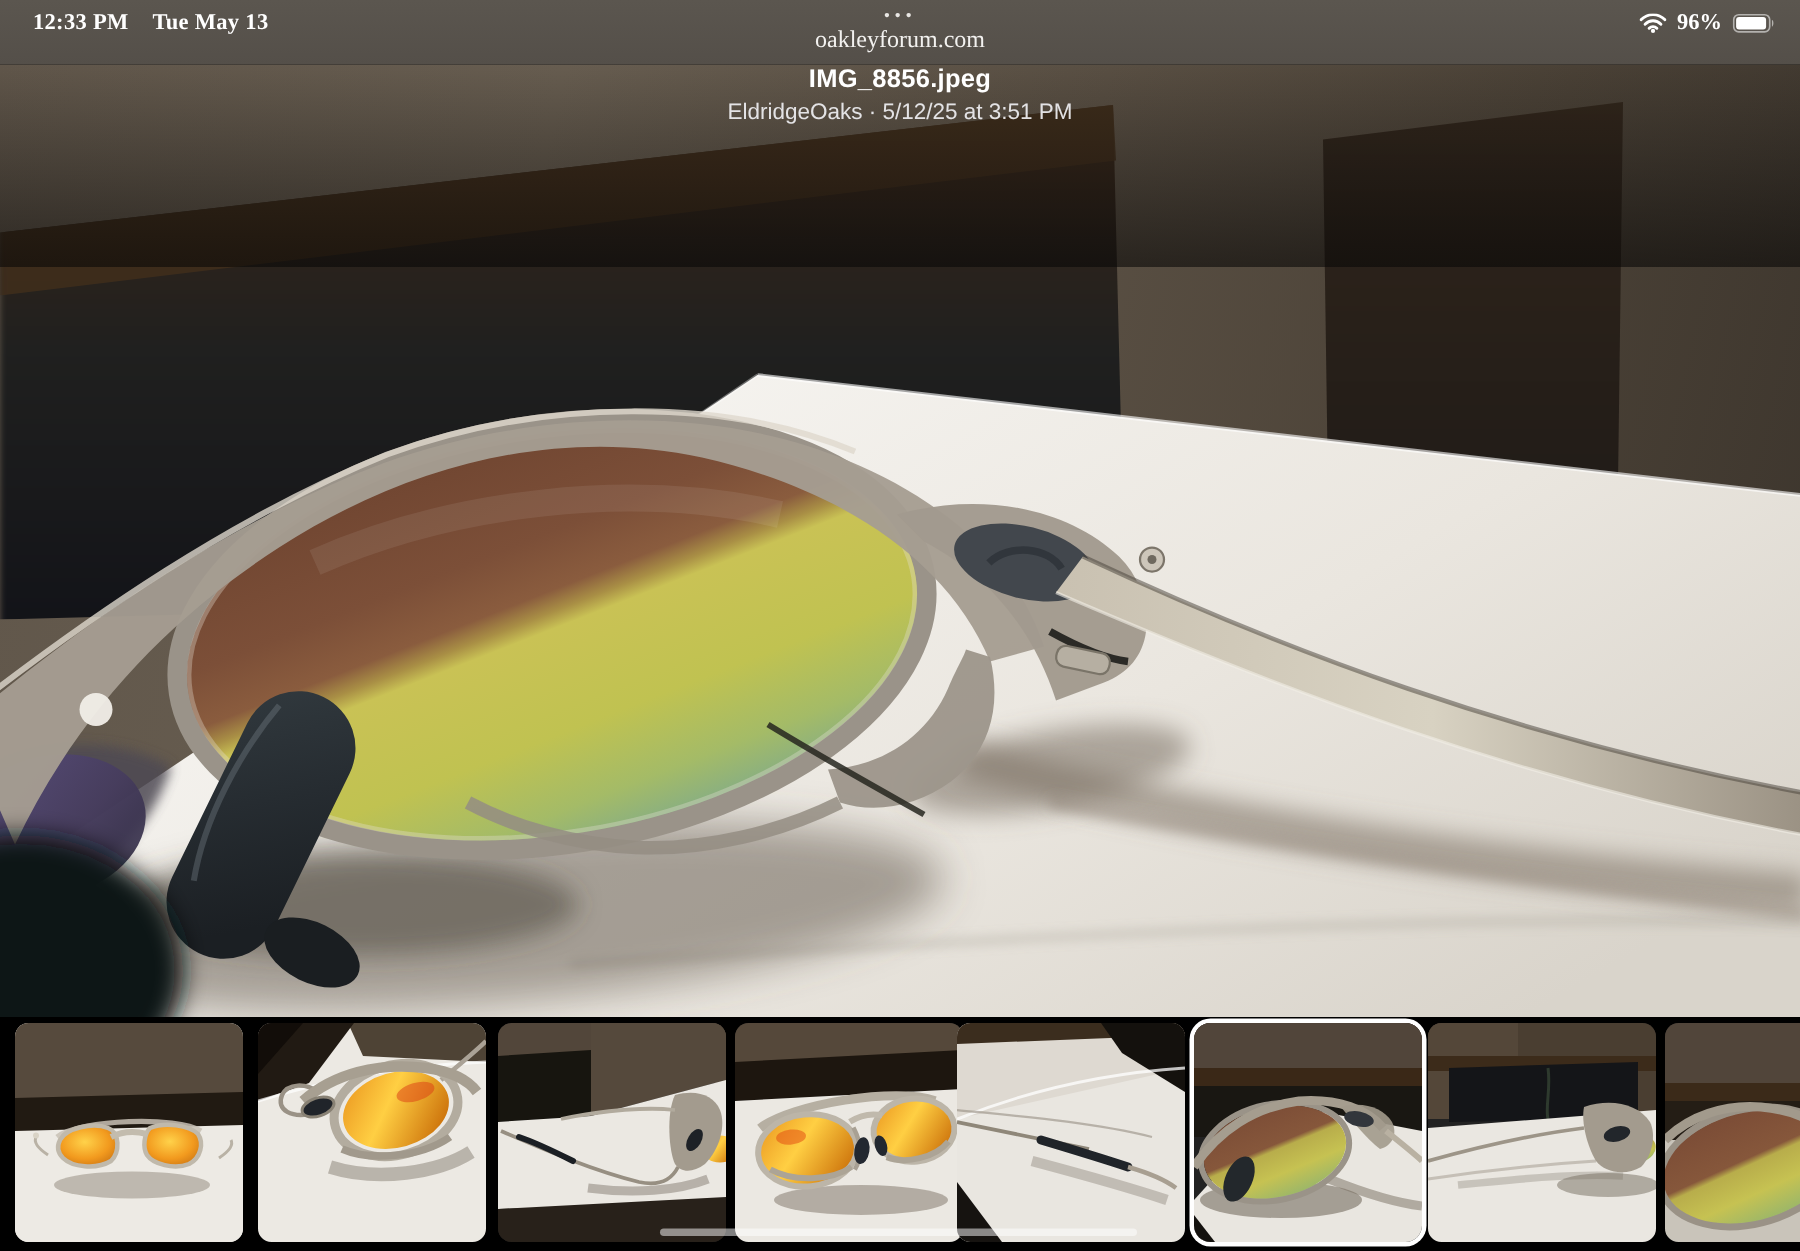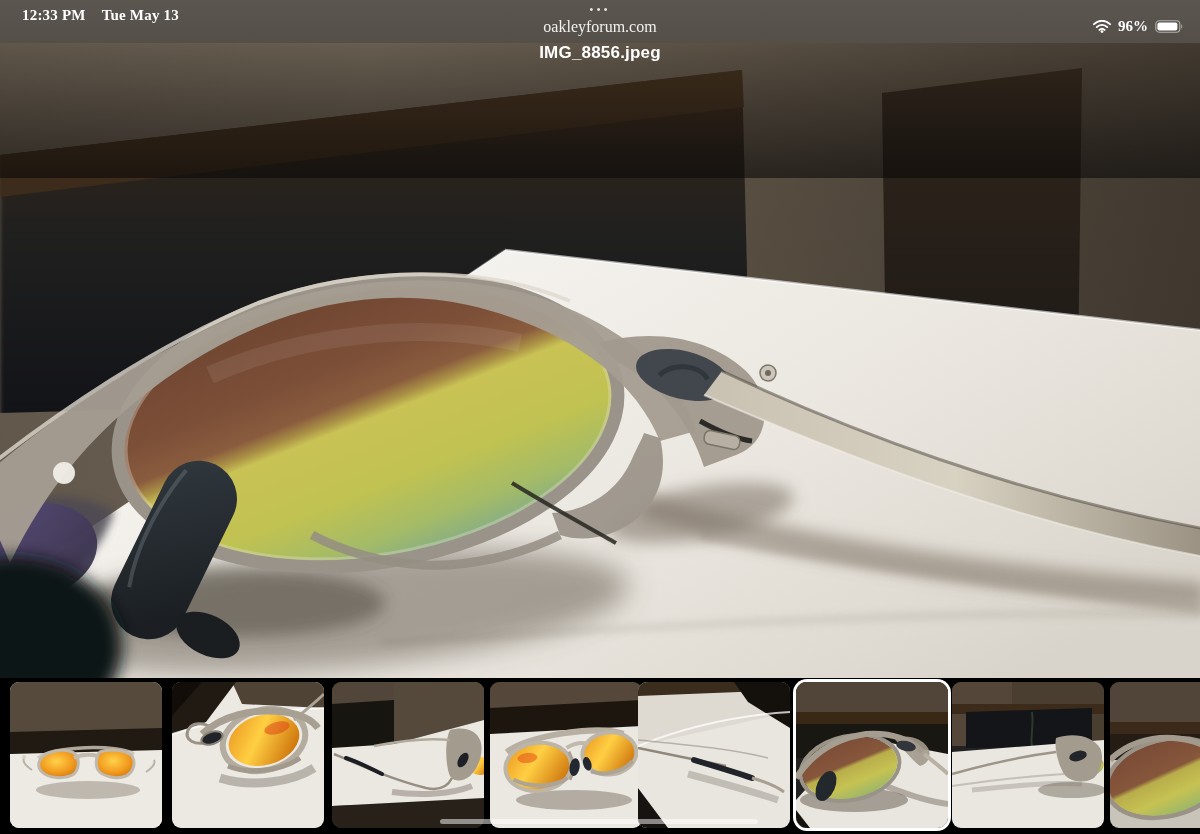--- a/index.html
+++ b/index.html
@@ -7,21 +7,21 @@
        font-family:"Liberation Sans",sans-serif;-webkit-font-smoothing:antialiased;}
 
   
   .statusbar{position:absolute;top:0;left:0;width:1200px;height:43px;
     background:linear-gradient(#5b564f,#544f49);z-index:30;font-family:Liberation Serif, serif;}
   .sb-left{position:absolute;left:22px;top:7px;color:#fff;font-size:15px;font-weight:700;letter-spacing:.2px;}
   .sb-left .date{margin-left:16px;font-weight:700;}
   .sb-center{position:absolute;left:0;right:0;top:0;text-align:center;color:#fff;}
   .sb-dots{font-size:12px;letter-spacing:3px;line-height:14px;margin-top:3px;color:#e9e7e4;}
   .sb-site{font-size:16px;line-height:15px;margin-top:2px;color:#f2f1ef;}
-  .sb-right{position:absolute;right:16px;top:7px;display:flex;align-items:center;gap:7px;color:#fff;font-size:15px;font-weight:600;margin-top:11px;}
+  .sb-right{position:absolute;right:16px;top:7px;display:flex;align-items:center;gap:7px;color:#fff;font-size:15px;font-weight:600;}
 
   
   .photo{position:absolute;top:43px;left:0;width:1200px;height:635px;overflow:hidden;
     background:linear-gradient(103deg,#60564a 0%,#675d50 28%,#594f43 55%,#4a4136 78%,#3b342c 100%);}
   .photo>div{position:absolute;inset:0;}
   .recess-left{clip-path:polygon(0px 112px,742px 27px,750px 350px,0px 370px);
     background:linear-gradient(180deg,#3f2d1d 0%,#33251a 12%,#20201f 30%,#121318 60%,#0b0d11 100%);
     filter:blur(2px);}
   .recess-left-beam{clip-path:polygon(0px 112px,742px 27px,744px 64px,0px 154px);
     background:#402e1c;opacity:.9;filter:blur(2px);}
@@ -162,20 +162,21 @@
     <rect x="136" y="412" width="76" height="190" rx="38" fill="url(#padGrad)" transform="rotate(26 174 507)"></rect>
     <ellipse cx="208" cy="592" rx="34" ry="20" fill="#1a1e21" transform="rotate(26 208 592)"></ellipse>
     <path d="M150,430 C140,470 138,520 150,560" stroke="rgba(116,126,132,.4)" stroke-width="4" fill="none" transform="rotate(26 174 507)"></path>
 
     <ellipse cx="14" cy="604" rx="108" ry="90" fill="#101316" filter="url(#b8)"></ellipse>
   </svg>
 
   <div class="caption-fade"></div>
   <div class="caption">
     <div class="fname">IMG_8856.jpeg</div>
+    <div class="byline">EldridgeOaks · 5/12/25 at 3:51 PM</div>
   </div>
 </div>
 
 <div class="strip">
   <svg width="0" height="0" style="position:absolute">
     <defs>
       <radialGradient id="fireGrad" cx="0.45" cy="0.4" r="0.75">
         <stop offset="0" stop-color="#ffd24a"></stop>
           <stop offset="0.55" stop-color="#f29a1e"></stop>
           <stop offset="1" stop-color="#c06a10"></stop>

